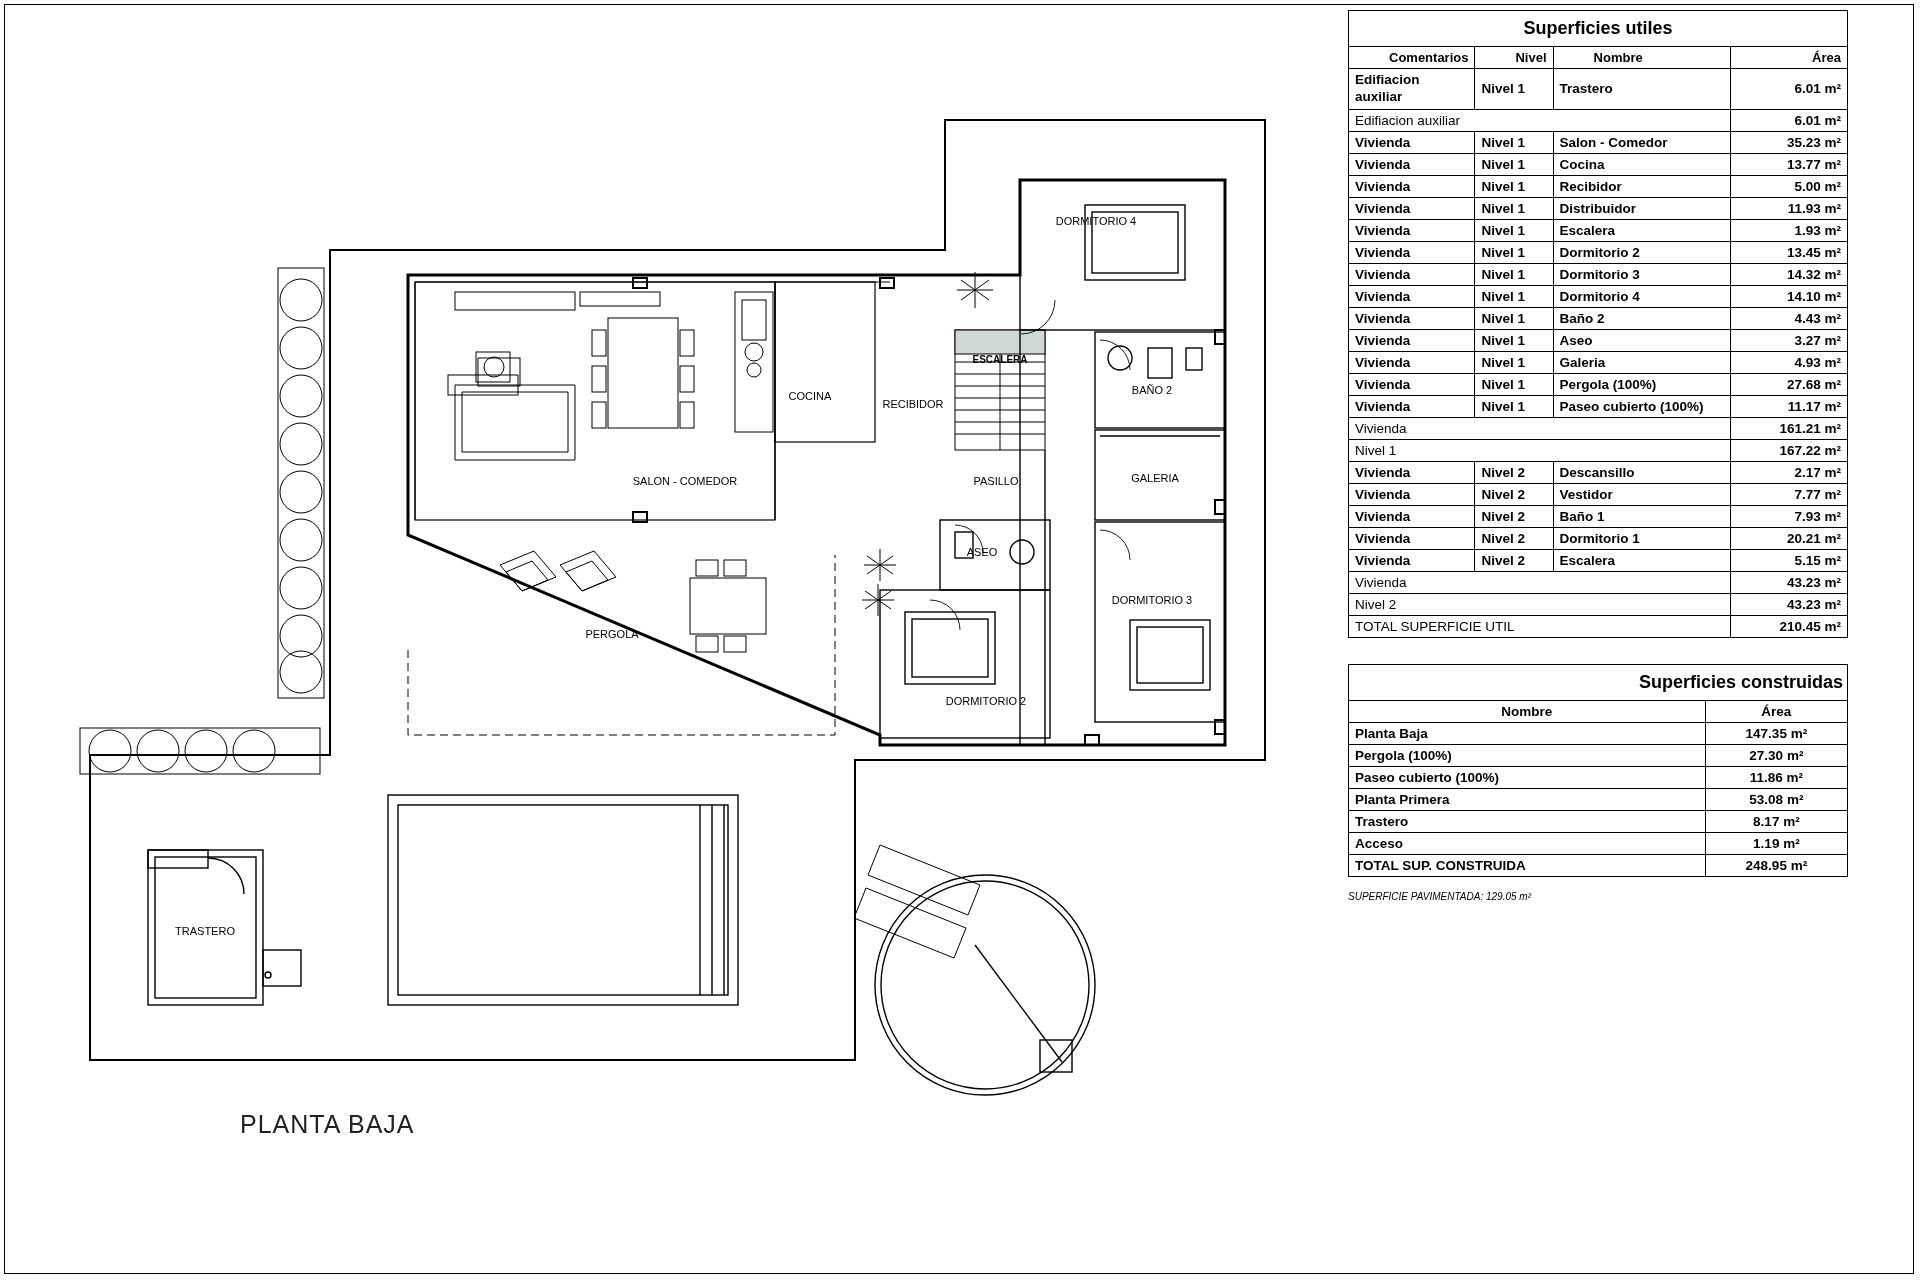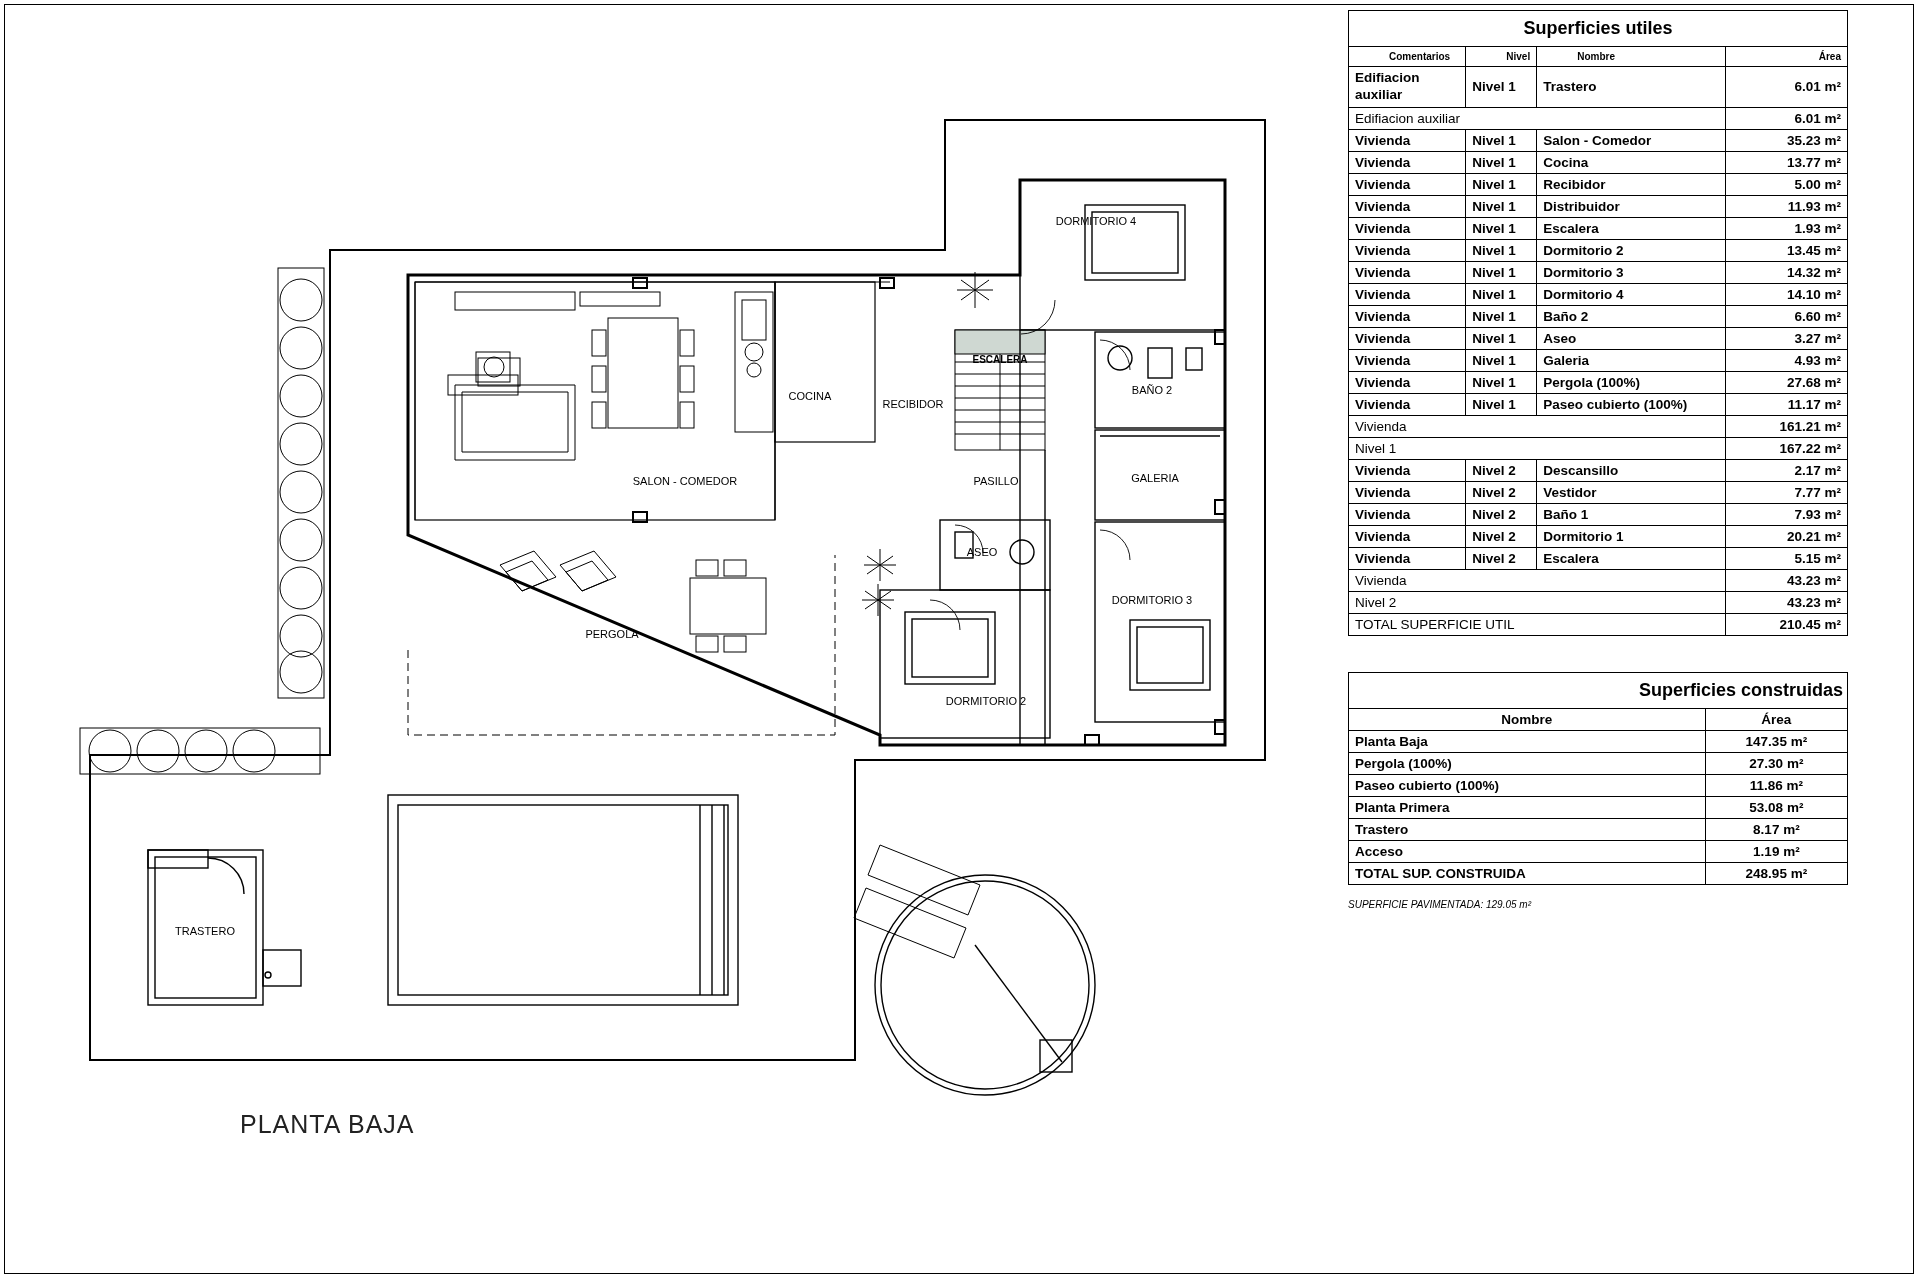--- a/index.html
+++ b/index.html
@@ -24,35 +24,35 @@
     position:absolute;left:240px;top:1110px;
     font-size:25px;letter-spacing:1px;color:#222;
   }
   
   .tables{
     position:absolute;left:1348px;top:10px;width:560px;
   }
   table{
     border-collapse:collapse;width:500px;font-size:13.5px;
   }
-  .tbl-wrap{margin-bottom:10px;}
+  .tbl-wrap{}
   table.t-main{width:500px;}
   th,td{
     border:1px solid #000;
     padding:3px 6px;
     height:20px;
     box-sizing:border-box;
   }
   .title-row td{
     text-align:center;font-weight:bold;font-size:18px;
     border-left:1px solid #000;border-right:1px solid #000;
     border-top:1px solid #000;border-bottom:1px solid #000;
     padding:7px 4px;
   }
-  .hdr td{font-weight:bold;font-size:10px;padding-left:40px;}
+  .hdr td{font-weight:bold;font-size:13px;padding-left:40px;}
   .c-com{width:118px;}
   .c-niv{width:60px;}
   .c-nom{width:196px;}
   .c-area{width:126px;text-align:right;font-weight:bold;}
   td.area{text-align:right;font-weight:bold;}
   tr.sum td{font-weight:bold;}
   tr.sum td.lbl{font-weight:normal;}
   .bold{font-weight:bold;}
   .two-line{line-height:1.25;}
   
@@ -342,21 +342,21 @@
           <tr>
             <td class="bold">Vivienda</td>
             <td class="bold">Nivel 1</td>
             <td class="bold">Dormitorio 4</td>
             <td class="area">14.10 m²</td>
           </tr>
           <tr>
             <td class="bold">Vivienda</td>
             <td class="bold">Nivel 1</td>
             <td class="bold">Baño 2</td>
-            <td class="area">6.60 m²</td>
+            <td class="area">4.43 m²</td>
           </tr>
           <tr>
             <td class="bold">Vivienda</td>
             <td class="bold">Nivel 1</td>
             <td class="bold">Aseo</td>
             <td class="area">3.27 m²</td>
           </tr>
           <tr>
             <td class="bold">Vivienda</td>
             <td class="bold">Nivel 1</td>

